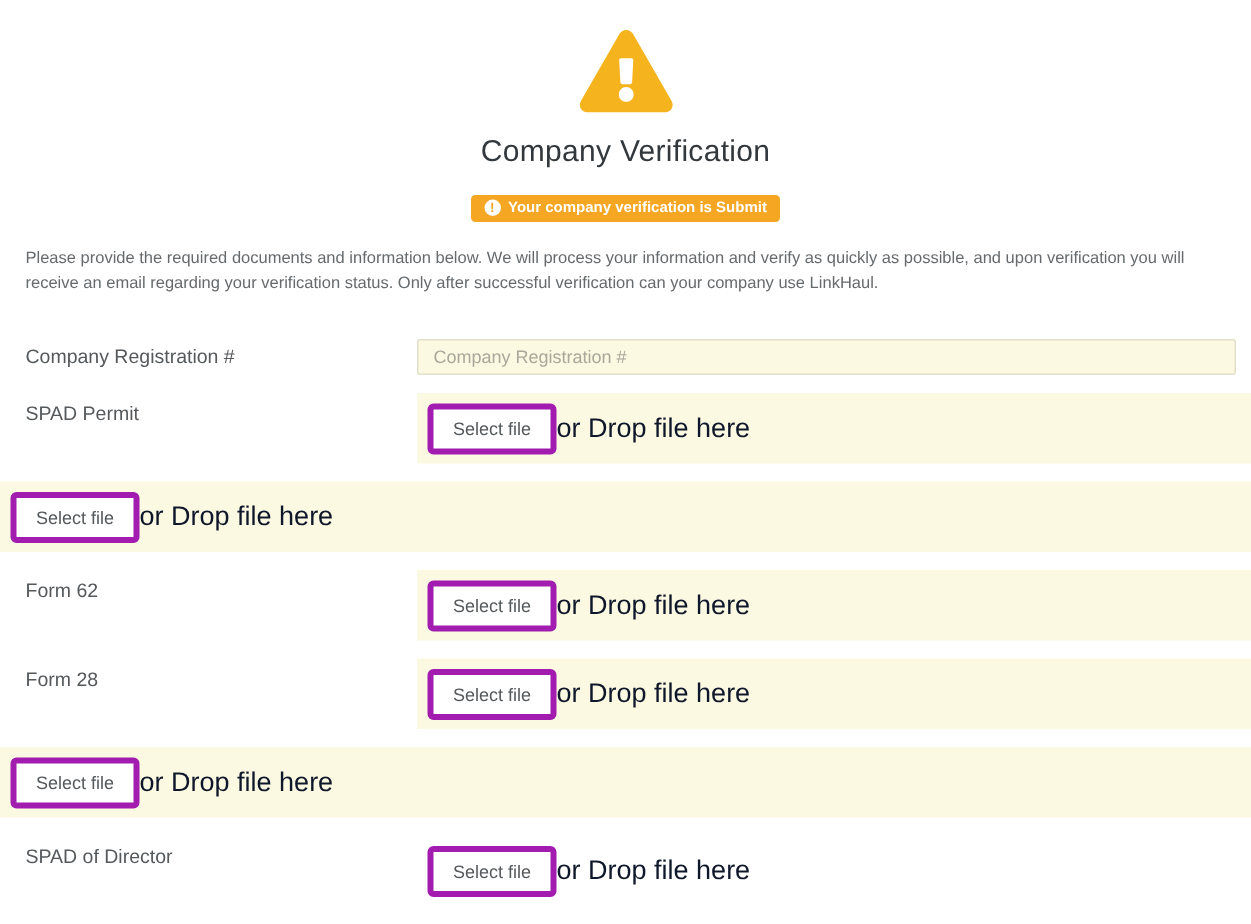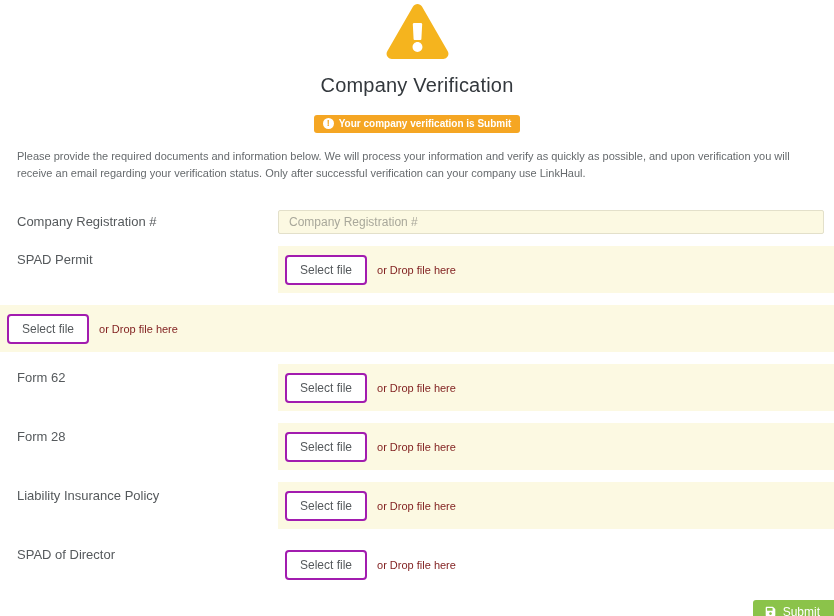--- a/index.html
+++ b/index.html
@@ -2,21 +2,21 @@
 <html><head>
 <meta charset="utf-8">
 <style>
   * { box-sizing: border-box; margin: 0; padding: 0; }
   html, body { width: 834px; height: 616px; background: #ffffff; overflow: hidden; }
   body { font-family: "Liberation Sans", "DejaVu Sans", sans-serif; color: #55595c; }
 
   .page { position: relative; width: 834px; height: 616px; }
 
   
-  .header { text-align: center; padding-top: 4px; }
+  .header { text-align: center; padding-top: 4px; margin-top: 16px; }
   .warn-icon-wrap { height: 55px; line-height: 0; }
   .page-title {
     margin-top: 15px;
     font-size: 20px;
     font-weight: 400;
     color: #33383d;
     letter-spacing: 0.2px;
   }
   .badge-row { margin-top: 15px; height: 18px; }
   .status-badge {
@@ -84,29 +84,29 @@
   .dropzone {
     height: 47px;
     display: flex;
     align-items: center;
     padding-left: 7px;
   }
   .dropzone.highlight { background: #FCF9E2; }
 
   .select-file-btn {
     background: #ffffff;
-    border: 2px solid #a21caf;
+    border: 4px solid #a21caf;
     border-radius: 4px;
     padding: 6px 13px;
     font-size: 12px;
     color: #55595c;
     font-family: "Liberation Sans", "DejaVu Sans", sans-serif;
     cursor: pointer;
   }
-  .drop-text { margin-left: 10px; font-size: 11px; color: #7f1d1d; }
+  .drop-text { font-size: 18px; color: #0f172a; }
 
   
   .footer { margin-top: 11px; text-align: right; }
   .submit-btn {
     display: inline-flex;
     align-items: center;
     gap: 7px;
     background: #8BC34A;
     color: #ffffff;
     border: none;
@@ -174,21 +174,20 @@
 
     <div class="row row-file">
       <div class="row-label">Form 28</div>
       <div class="row-field dropzone highlight">
         <button class="select-file-btn">Select file</button>
         <span class="drop-text">or Drop file here</span>
       </div>
     </div>
 
     <div class="row row-file">
-      <div class="row-label">Liability Insurance Policy</div>
       <div class="row-field dropzone highlight">
         <button class="select-file-btn">Select file</button>
         <span class="drop-text">or Drop file here</span>
       </div>
     </div>
 
     <div class="row row-file">
       <div class="row-label">SPAD of Director</div>
       <div class="row-field dropzone">
         <button class="select-file-btn">Select file</button>

